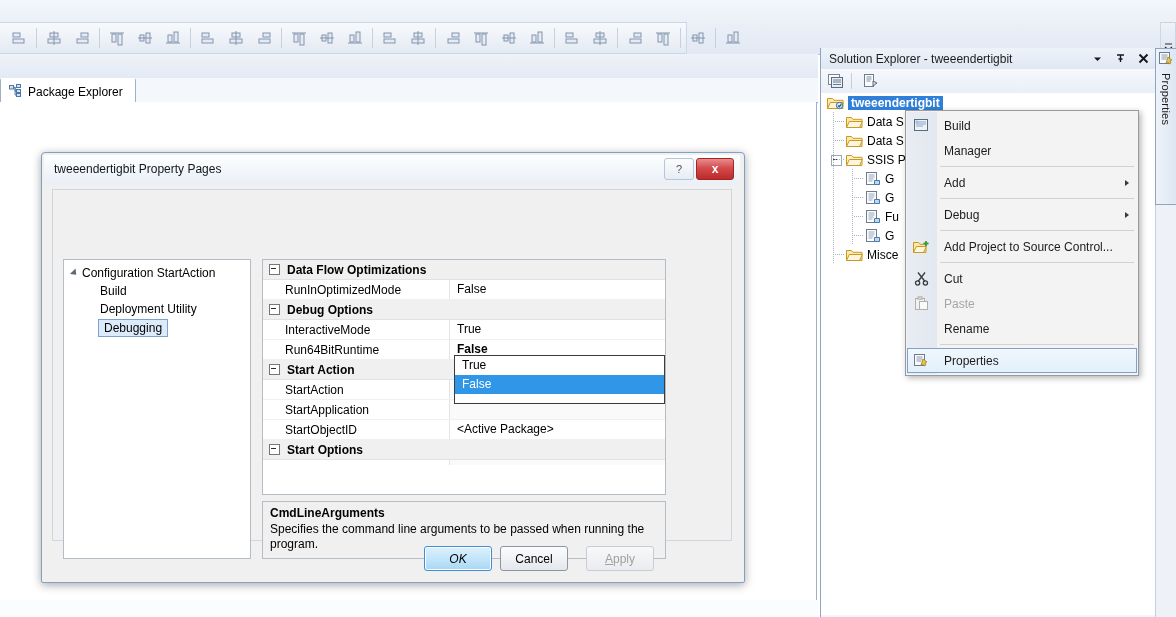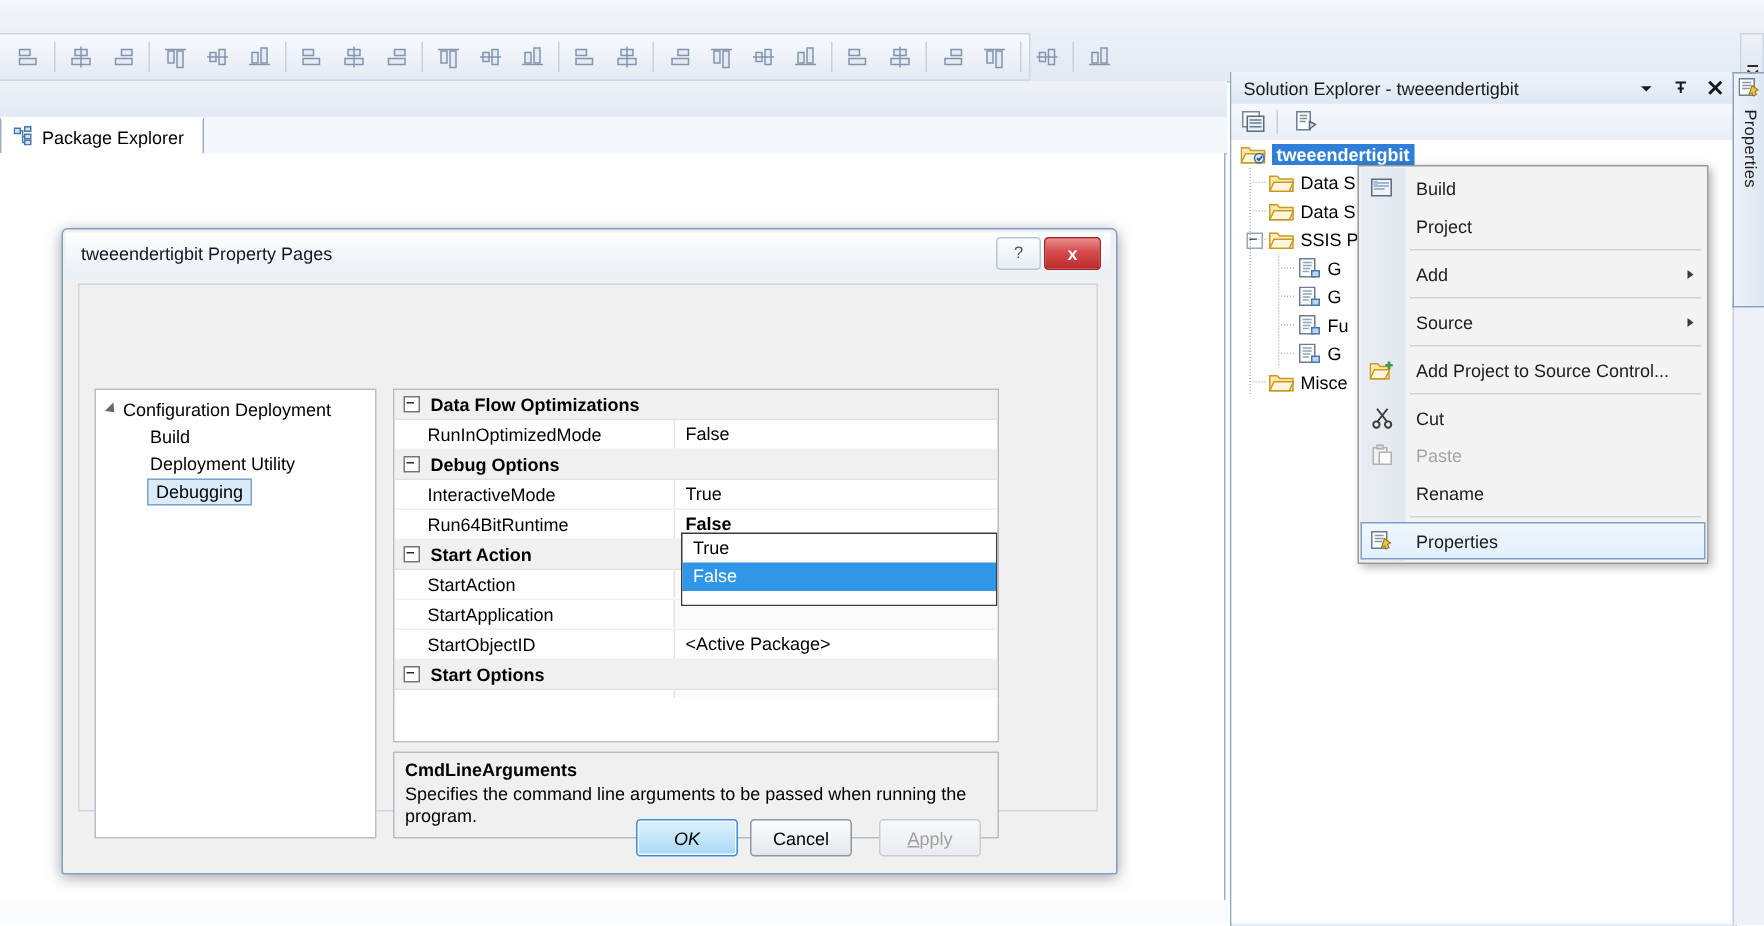--- a/index.html
+++ b/index.html
@@ -491,21 +491,21 @@
         <div id="cfgmgr-btn">
           <span><span class="u">C</span><span>onfiguration Manager...</span></span>
         </div>
       </div>
 
       <div id="dlg-frame"></div>
 
       <div id="tree-panel">
         <div class="tree-root">
           <span class="tri"></span>
-          <span>Configuration Deployment</span>
+          <span>Configuration StartAction</span>
         </div>
         <div class="tree-child" style="top:24px">Build</div>
         <div class="tree-child" style="top:42px">Deployment Utility</div>
         <div id="tree-sel">Debugging</div>
       </div>
 
       <div id="grid">
         <div id="grid-rows">
             <div class="grid-row cat">
               <span class="cat-toggle"></span>
@@ -724,32 +724,32 @@
           <svg width="16" height="15" viewBox="0 0 16 15">
             <rect x="1.5" y="1.5" width="13" height="11" fill="#eef3fa" stroke="#5b6a7c"></rect>
             <path d="M3 4h10M3 6h10M3 8h7" stroke="#8fa3ba"></path>
             <rect x="2.5" y="2.5" width="3" height="3" fill="#9fc2e8"></rect>
           </svg>
         </span>
         <span class="ctx-label">Build</span>
       </div>
       <div class="ctx-item">
         <span class="ctx-icon"></span>
-        <span class="ctx-label">Project</span>
+        <span class="ctx-label">Manager</span>
       </div>
       <div class="ctx-sep"></div>
       <div class="ctx-item">
         <span class="ctx-icon"></span>
         <span class="ctx-label">Add</span>
         <span class="ctx-arrow"></span>
       </div>
       <div class="ctx-sep"></div>
       <div class="ctx-item">
         <span class="ctx-icon"></span>
-        <span class="ctx-label">Source</span>
+        <span class="ctx-label">Debug</span>
         <span class="ctx-arrow"></span>
       </div>
       <div class="ctx-sep"></div>
       <div class="ctx-item">
         <span class="ctx-icon">
           <svg width="17" height="14" viewBox="0 0 17 14">
             <path d="M0.5 2.5h5l1.5 1.8h6v8.2H0.5z" fill="#fde8a8" stroke="#c99a23"></path>
             <path d="M0.5 12.5l2.8-6h10l-2.8 6z" fill="#fdf6dc" stroke="#c99a23"></path>
             <path d="M13 1v5M10.5 3.5h5" stroke="#3f9a3f" stroke-width="1.8"></path>
           </svg>

